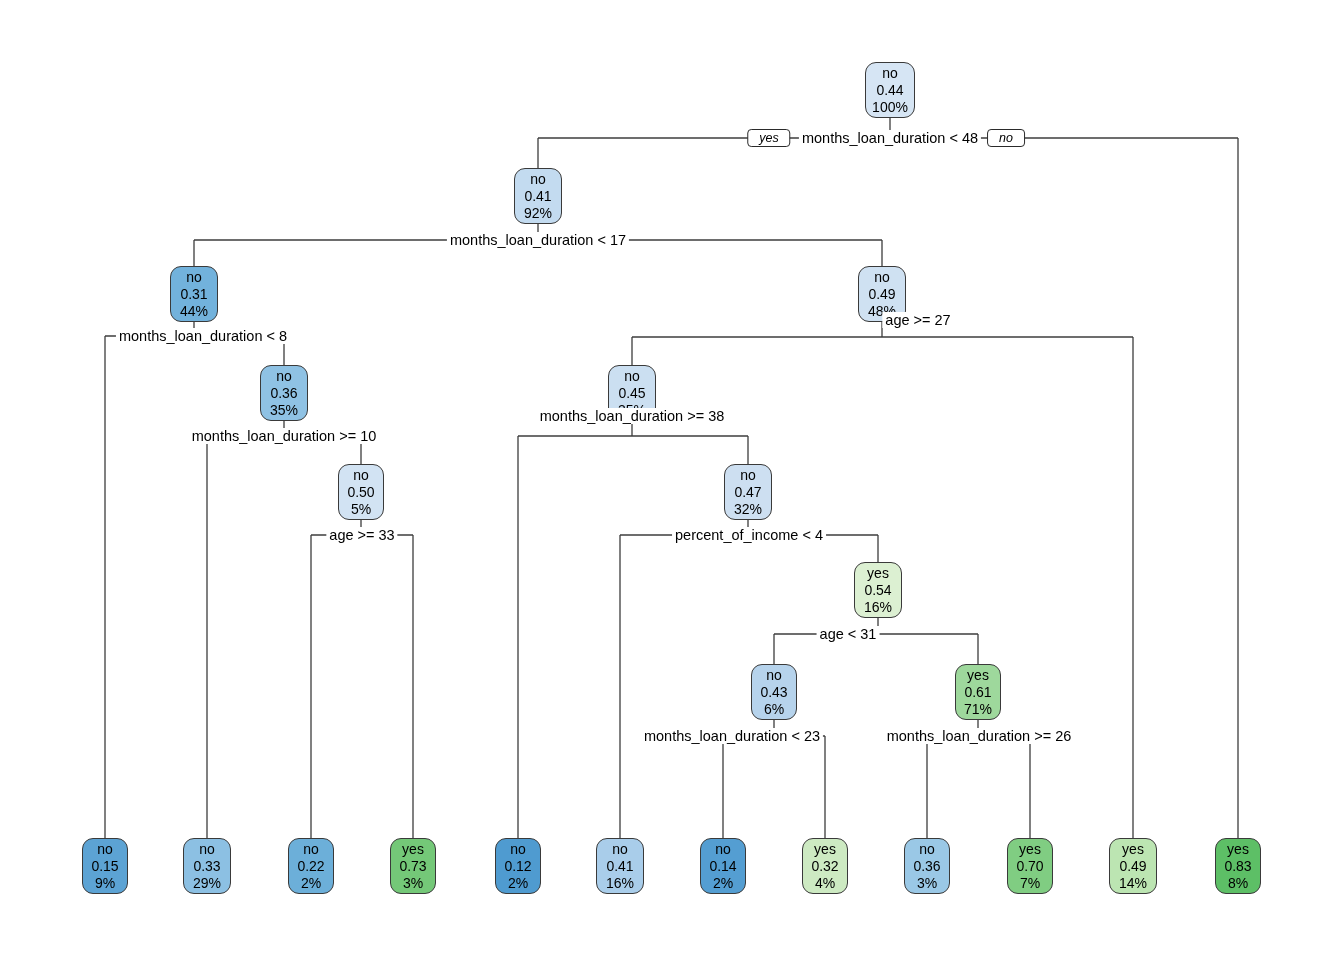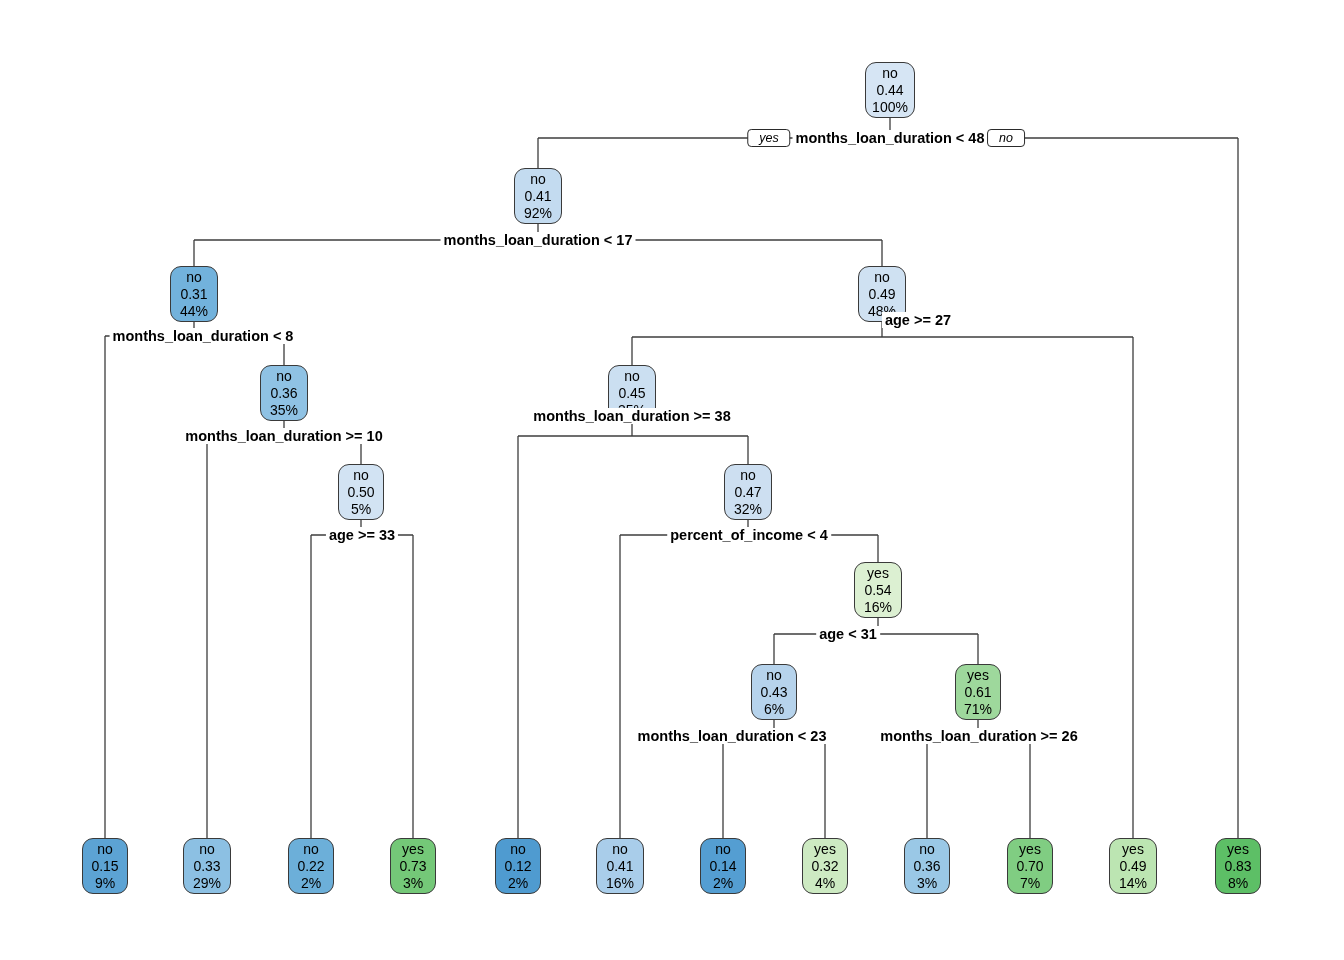--- a/index.html
+++ b/index.html
@@ -37,21 +37,21 @@
     z-index: 5;
     white-space: nowrap;
   }
   .node .ln {
     display: block;
     font-family: "Liberation Sans", sans-serif;
   }
   .split-label {
     position: absolute;
     font-size: 14.5px;
-    font-weight: bold;
+    font-weight: normal;
     color: #000000;
     background: #ffffff;
     padding: 0 3px;
     white-space: nowrap;
     transform: translate(-50%, -50%);
     z-index: 8;
     font-family: "Liberation Sans", sans-serif;
   }
   .yn-label {
     position: absolute;

